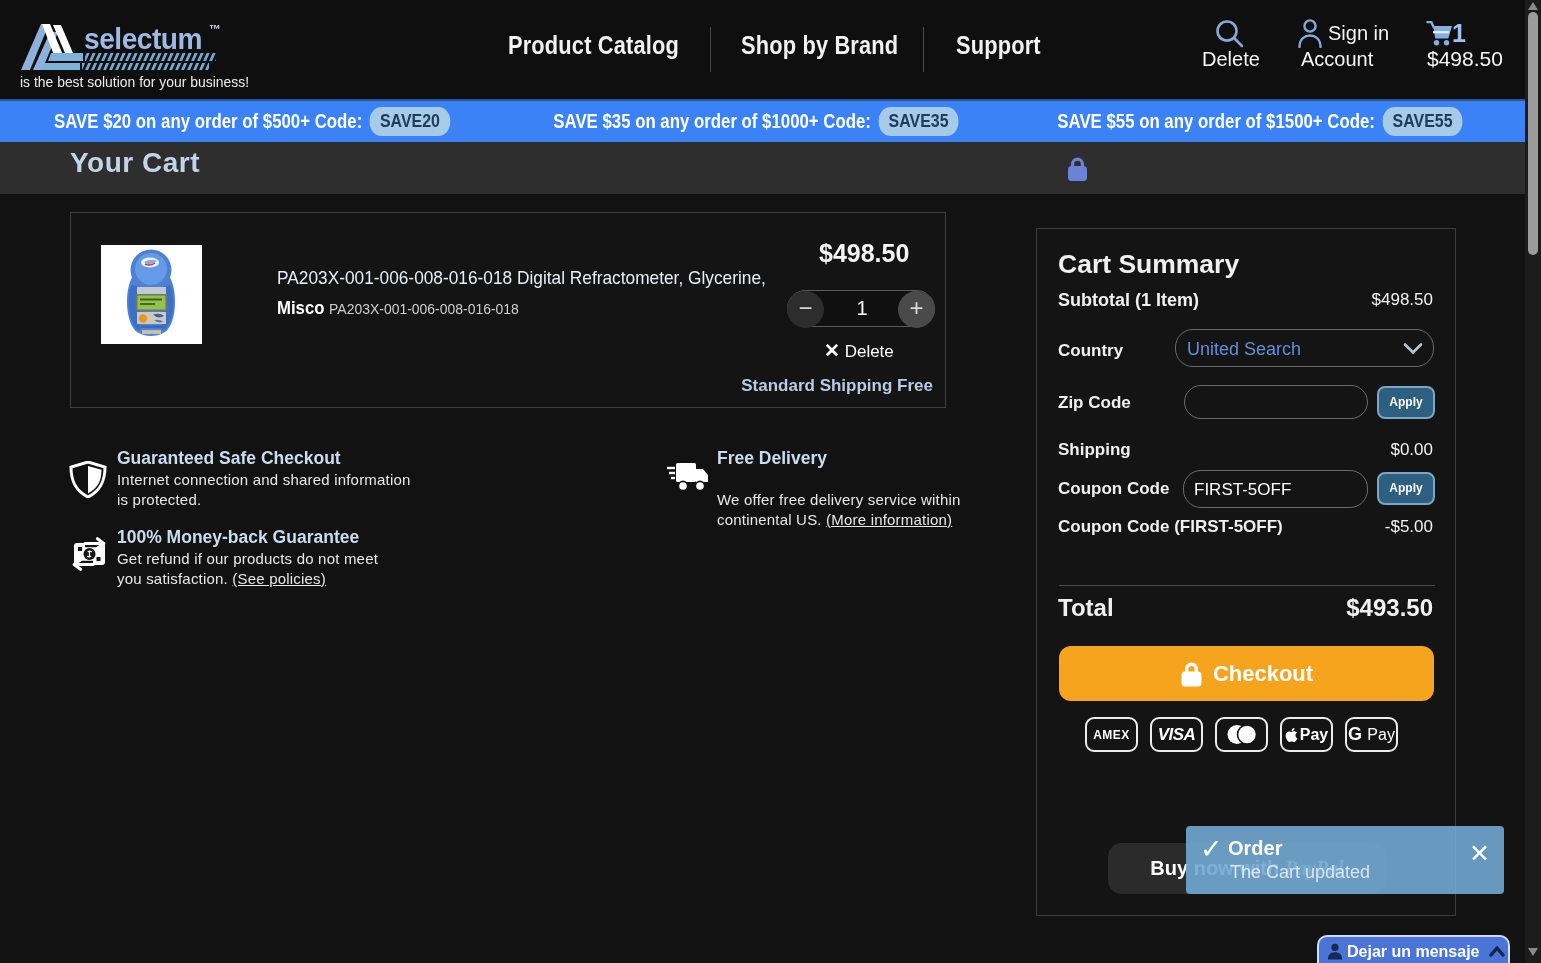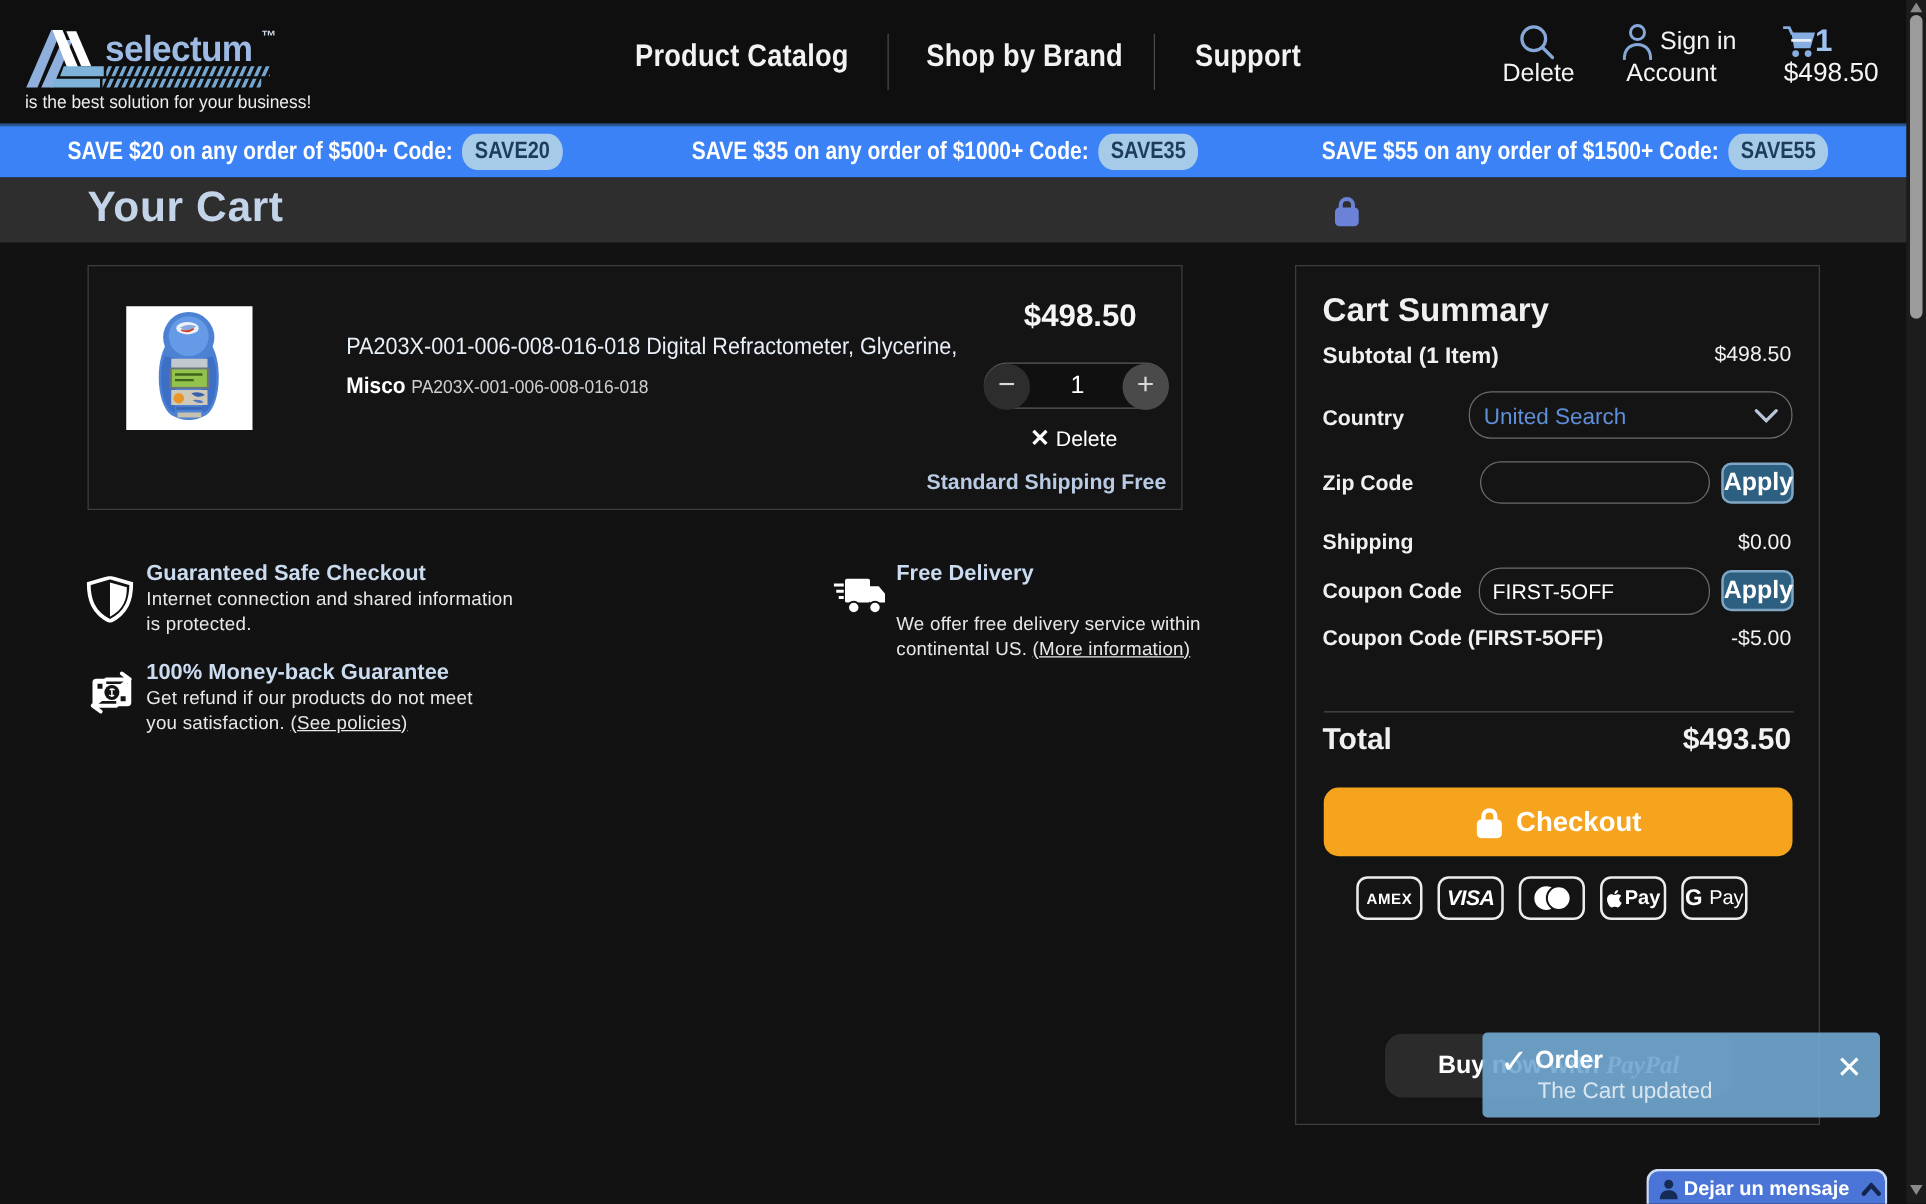--- a/index.html
+++ b/index.html
@@ -14,21 +14,21 @@
   .hicon-label { color:#f5f5f5; font-size:20px; }
 
   
   #banner { position:absolute; left:0; top:99px; width:1541px; height:43px; background:#3b82f6; border-top:2px solid #2a5690; }
   #bannerin { width:1512px; height:41px; display:flex; }
   .bseg { flex:1; display:flex; align-items:center; justify-content:center; color:#fff; font-weight:700; font-size:20px; transform:scaleX(0.84); }
   .bpill { background:#a6cbe8; color:#1c3c5a; border-radius:14px; padding:3px 12px 4px; margin-left:9px; font-size:19px; font-weight:700; }
 
   
   #cartbar { position:absolute; left:0; top:142px; width:1541px; height:52px; background:#2e2e2e; }
-  #cartbar h1 { position:absolute; left:70px; top:5px; font-size:34px; font-weight:700; color:#c3d4e9; letter-spacing:0.5px; }
+  #cartbar h1 { position:absolute; left:70px; top:5px; font-size:28px; font-weight:700; color:#c3d4e9; letter-spacing:0.5px; }
   #securetext { position:absolute; left:1098px; top:15px; color:#f0f0f0; font-size:17px; font-weight:700; }
 
   
   #card { position:absolute; left:70px; top:212px; width:876px; height:196px; background:#141414; border:1px solid #3d3d3d; }
   #pimg { position:absolute; left:30px; top:32px; width:101px; height:99px; background:#fff; }
   #ptitle { position:absolute; left:206px; top:54px; font-size:19px; color:#e9eff8; transform:scaleX(0.91); transform-origin:left; white-space:nowrap; }
   #psub { position:absolute; left:206px; top:85px; font-size:18px; font-weight:700; color:#fff; transform:scaleX(0.93); transform-origin:left; white-space:nowrap; }
   #psub span { font-weight:400; font-size:15px; color:#cfcfcf; }
   #pprice { position:absolute; left:748px; top:26px; font-size:25px; font-weight:700; color:#f5f5f5; }
   #stepper { position:absolute; left:716px; top:77px; width:148px; height:37px; border:1px solid #5a5a5a; border-radius:19px; background:#101010; }
@@ -38,25 +38,25 @@
   #stepval { position:absolute; left:0; top:6px; width:148px; text-align:center; color:#fff; font-size:20px; }
   #delete { position:absolute; left:753px; top:126px; color:#fff; font-size:17px; }
   #shipfree { position:absolute; right:12px; top:163px; color:#b9cbe4; font-size:17px; font-weight:700; }
 
   
   .gtitle { color:#cbdcf1; font-size:17.5px; font-weight:700; }
   .gbody { color:#e8e8e8; font-size:15px; line-height:19.5px; letter-spacing:0.2px; }
   .gbody a { color:#e8e8e8; }
 
   
-  #panel { position:absolute; left:1036px; top:212px; width:420px; height:688px; background:#141414; border:1px solid #3d3d3d; }
+  #panel { position:absolute; left:1036px; top:228px; width:420px; height:688px; background:#141414; border:1px solid #3d3d3d; }
   .prow-label { position:absolute; left:21px; color:#f0f0f0; font-size:17px; font-weight:700; }
   .prow-val { position:absolute; right:22px; color:#f2f2f2; font-size:17px; }
   .pinput { position:absolute; background:transparent; border:1px solid #6b6b6b; border-radius:18px; color:#fff; }
-  .applybtn { position:absolute; width:58px; height:33px; background:#2d5f80; border:2px solid #7fa6c4; border-radius:8px; color:#fff; font-size:20px; font-weight:700; text-align:center; line-height:29px; }
+  .applybtn { position:absolute; width:58px; height:33px; background:#2d5f80; border:2px solid #7fa6c4; border-radius:8px; color:#fff; font-size:12px; font-weight:700; text-align:center; line-height:29px; }
 
   #checkout { position:absolute; left:22px; top:417px; width:375px; height:55px; background:#f6a41e; border-radius:12px; display:flex; align-items:center; justify-content:center; gap:10px; color:#fff; font-size:22px; font-weight:700; }
   .paypill { border:2px solid #ececec; border-radius:9px; height:35px; display:inline-flex; align-items:center; justify-content:center; color:#fff; }
   #signin { position:absolute; left:24px; top:540px; width:374px; height:47px; border:2px solid #8a8a8a; border-radius:22px; text-align:center; line-height:42px; color:#f2f2f2; font-size:18px; font-weight:700; }
   #buynow { position:absolute; left:71px; top:614px; width:278px; height:51px; background:#2b2b2b; border-radius:14px; text-align:center; line-height:51px; color:#fff; font-size:20px; font-weight:700; }
 
   
   #toast { position:absolute; left:1186px; top:826px; width:318px; height:68px; background:rgba(113,167,210,0.9); border-radius:4px; }
 
   

